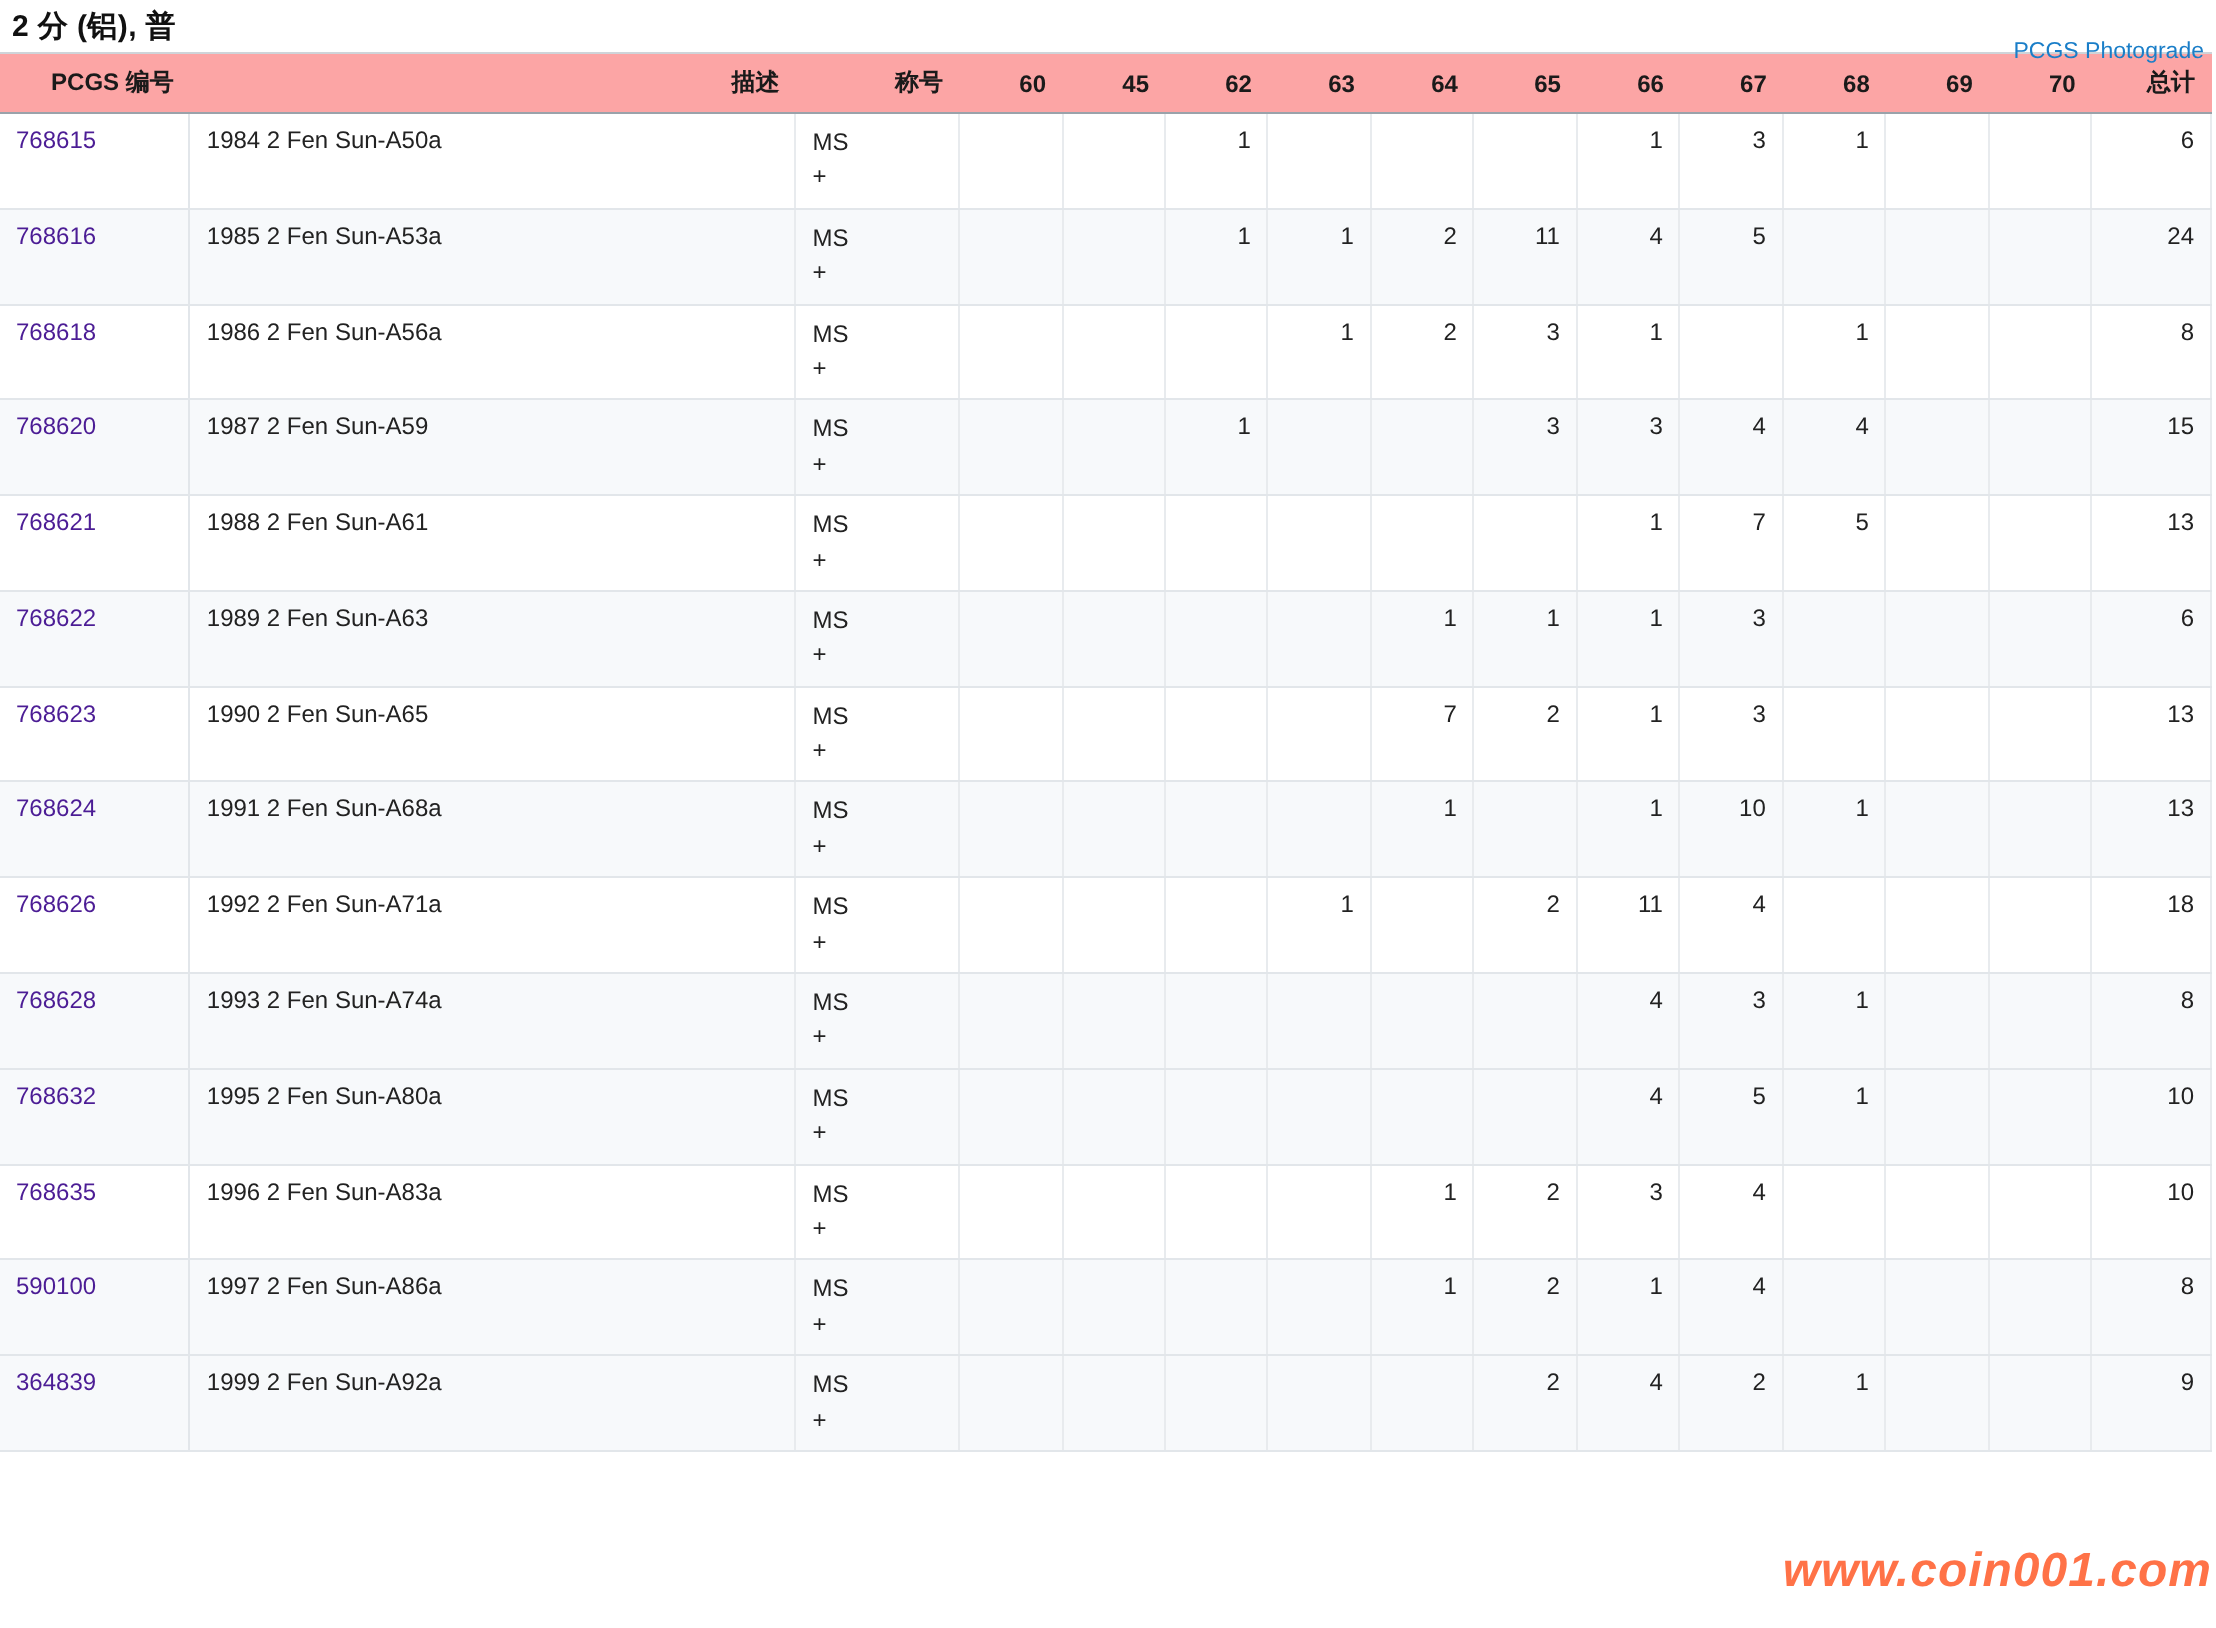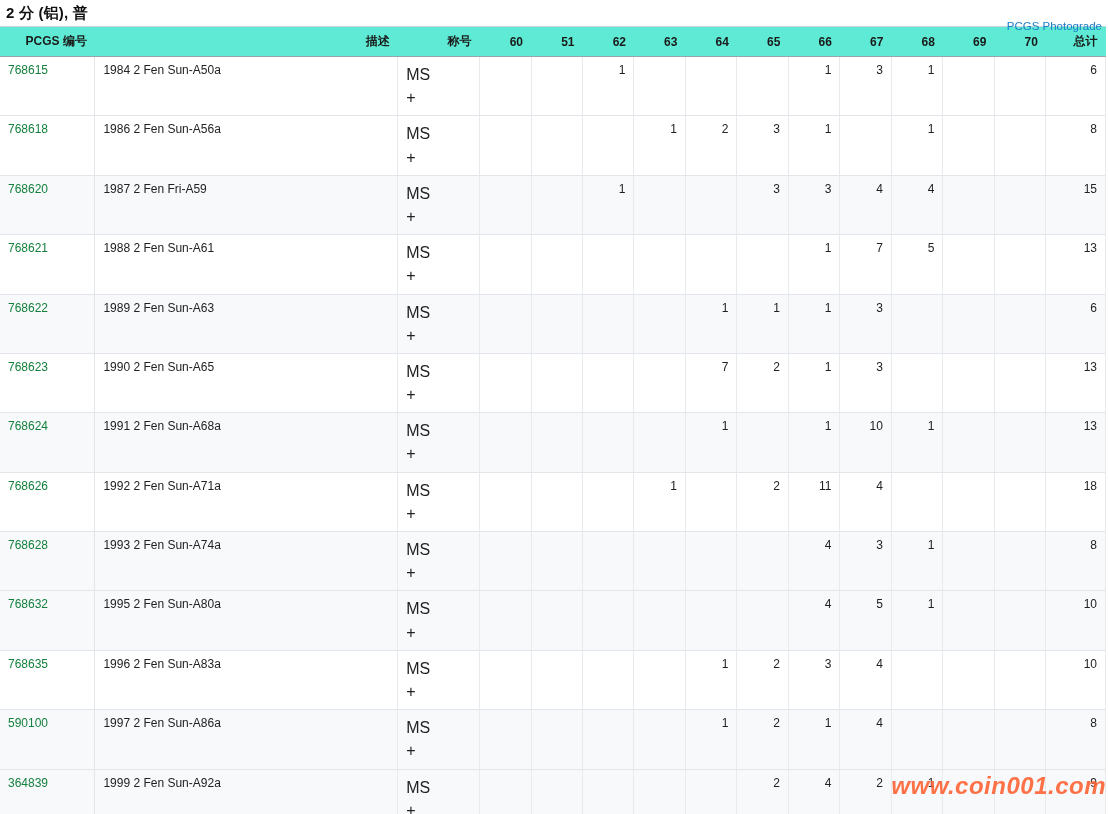--- a/index.html
+++ b/index.html
@@ -39,21 +39,21 @@
   table.grades {
     border-collapse: collapse;
     width: 1106px;
     table-layout: fixed;
     font-size: 12px;
     color: #222222;
   }
   table.grades thead th {
     border-top: 1px solid #cfd4d9;
     border-bottom: 1px solid #9aa2aa;
-    background: #5eead4;
+    background: #fca5a5;
     font-weight: bold;
     font-size: 12px;
     color: #1a1a1a;
     padding: 6px 8px 6px 8px;
     text-align: right;
     white-space: nowrap;
   }
   th.col-pcgs, th.col-desc, th.col-desig {
     text-align: left;
   }
@@ -71,29 +71,29 @@
   table.grades tbody td.cell-desig {
     text-align: left;
   }
   table.grades tbody td.cell-pcgs {
     border-right: 1px solid #e2e6ea;
   }
   table.grades tbody tr.odd td { background: #ffffff; }
   table.grades tbody tr.even td { background: #f7f9fb; }
 
   td.cell-pcgs a {
-    color: #15803d;
+    color: #4c1d95;
     text-decoration: none;
     font-size: 12px;
     text-align: right;
   }
 
   .desig {
     line-height: 1.45;
-    font-size: 16px;
+    font-size: 12px;
   }
   .desig .plus {
     display: block;
   }
 
   td.cell-total { padding-right: 10px; }
 
   
   col.w-pcgs  { width: 94px; }
   col.w-desc  { width: 300px; }
@@ -140,21 +140,21 @@
       <col class="w-grade">
       <col class="w-grade">
       <col class="w-total">
   </colgroup>
   <thead>
     <tr>
       <th class="col-pcgs">PCGS 编号</th>
       <th class="col-desc">描述</th>
       <th class="col-desig">称号</th>
       <th>60</th>
-      <th>51</th>
+      <th>45</th>
       <th>62</th>
       <th>63</th>
       <th>64</th>
       <th>65</th>
       <th>66</th>
       <th>67</th>
       <th>68</th>
       <th>69</th>
       <th>70</th>
       <th>总计</th>
@@ -173,20 +173,39 @@
         <td class="cell-grade"></td>
         <td class="cell-grade"></td>
         <td class="cell-grade"></td>
         <td class="cell-grade">1</td>
         <td class="cell-grade">3</td>
         <td class="cell-grade">1</td>
         <td class="cell-grade"></td>
         <td class="cell-grade"></td>
         <td class="cell-total">6</td>
       </tr>
+      <tr class="even">
+        <td class="cell-pcgs"><a href="#">768616</a></td>
+        <td class="cell-desc">1985 2 Fen Sun-A53a</td>
+        <td class="cell-desig">
+          <div class="desig"><span>MS</span><span class="plus">+</span></div>
+        </td>
+        <td class="cell-grade"></td>
+        <td class="cell-grade"></td>
+        <td class="cell-grade">1</td>
+        <td class="cell-grade">1</td>
+        <td class="cell-grade">2</td>
+        <td class="cell-grade">11</td>
+        <td class="cell-grade">4</td>
+        <td class="cell-grade">5</td>
+        <td class="cell-grade"></td>
+        <td class="cell-grade"></td>
+        <td class="cell-grade"></td>
+        <td class="cell-total">24</td>
+      </tr>
       <tr class="odd">
         <td class="cell-pcgs"><a href="#">768618</a></td>
         <td class="cell-desc">1986 2 Fen Sun-A56a</td>
         <td class="cell-desig">
           <div class="desig"><span>MS</span><span class="plus">+</span></div>
         </td>
         <td class="cell-grade"></td>
         <td class="cell-grade"></td>
         <td class="cell-grade"></td>
         <td class="cell-grade">1</td>
@@ -194,21 +213,21 @@
         <td class="cell-grade">3</td>
         <td class="cell-grade">1</td>
         <td class="cell-grade"></td>
         <td class="cell-grade">1</td>
         <td class="cell-grade"></td>
         <td class="cell-grade"></td>
         <td class="cell-total">8</td>
       </tr>
       <tr class="even">
         <td class="cell-pcgs"><a href="#">768620</a></td>
-        <td class="cell-desc">1987 2 Fen Fri-A59</td>
+        <td class="cell-desc">1987 2 Fen Sun-A59</td>
         <td class="cell-desig">
           <div class="desig"><span>MS</span><span class="plus">+</span></div>
         </td>
         <td class="cell-grade"></td>
         <td class="cell-grade"></td>
         <td class="cell-grade">1</td>
         <td class="cell-grade"></td>
         <td class="cell-grade"></td>
         <td class="cell-grade">3</td>
         <td class="cell-grade">3</td>

